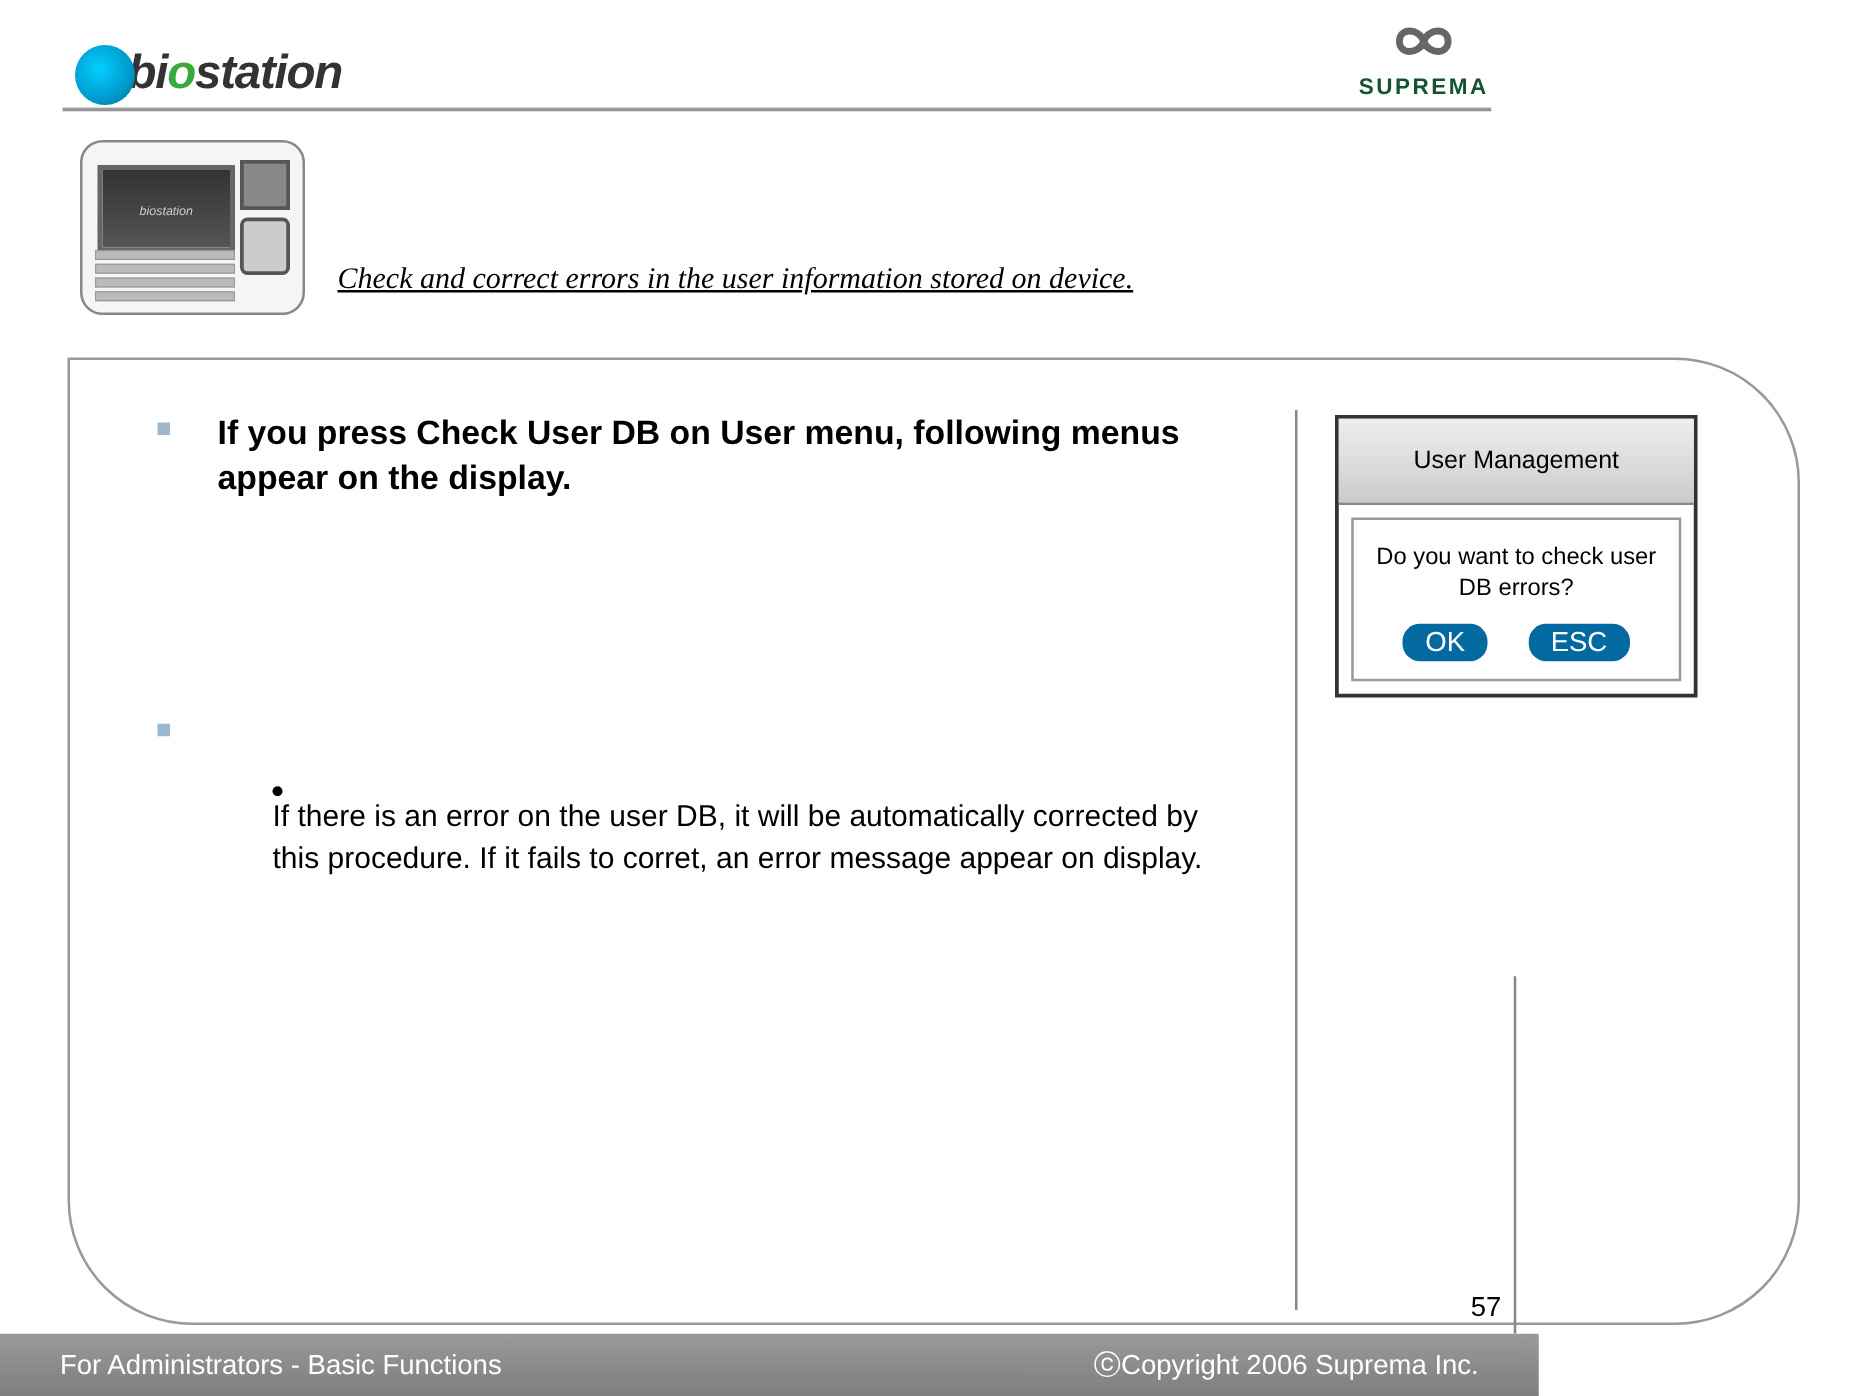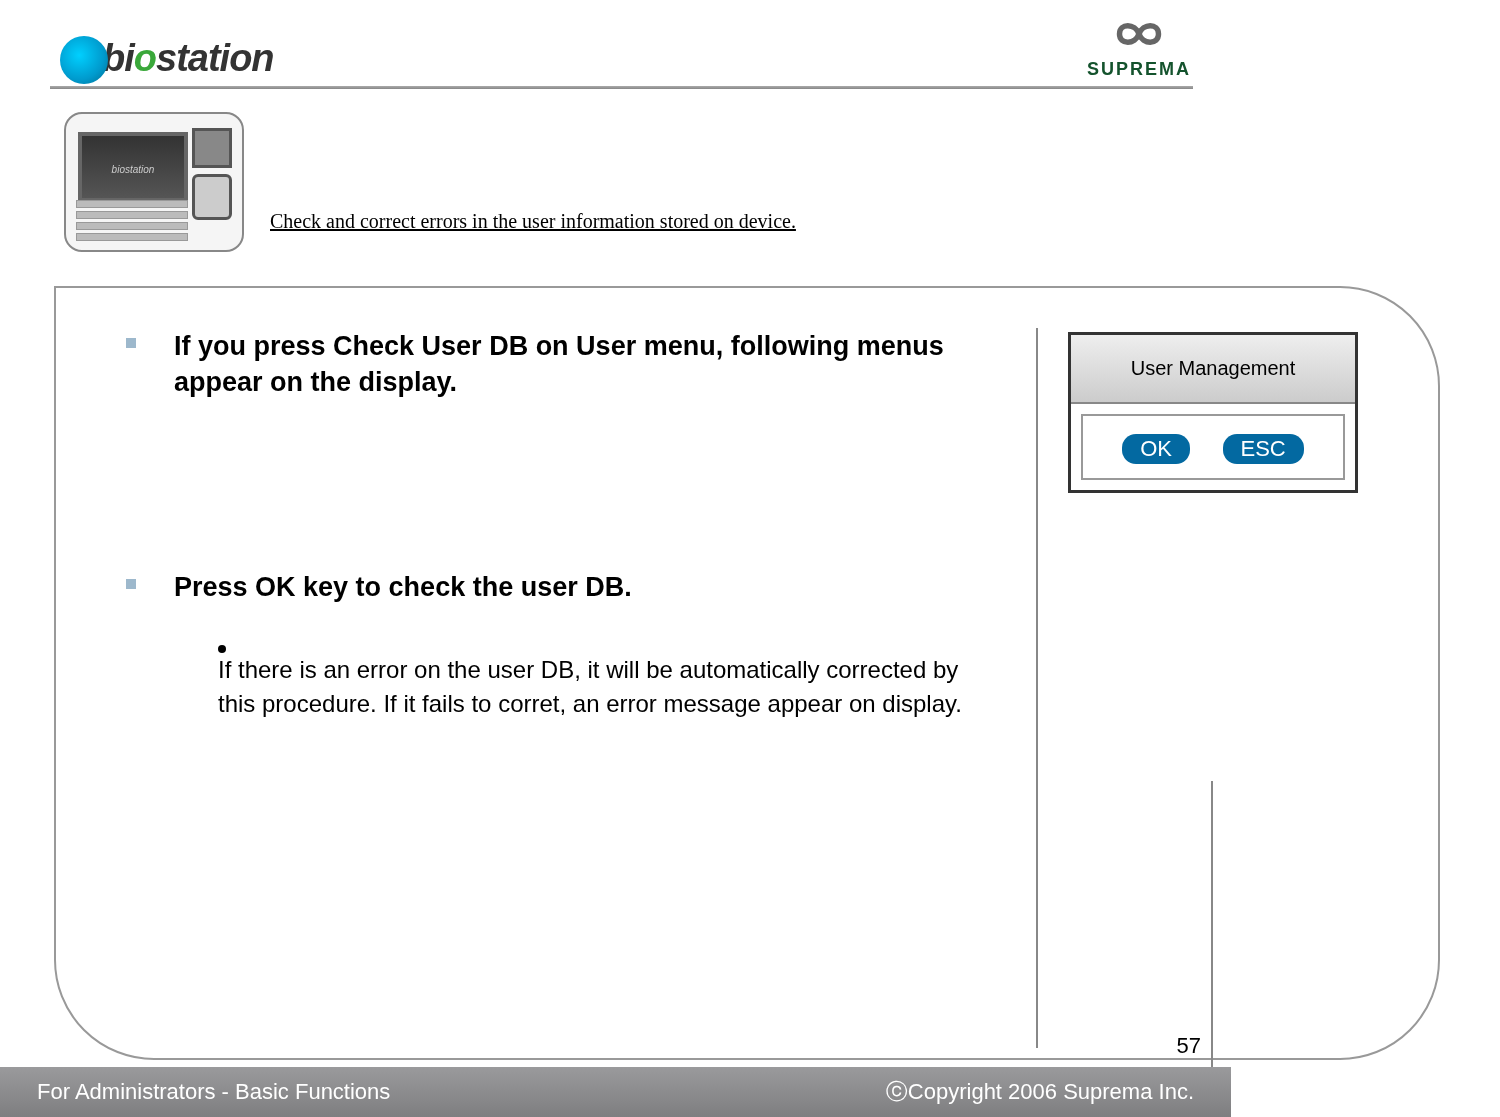--- a/index.html
+++ b/index.html
@@ -24,21 +24,21 @@
   .device-thumb .screen .lbl { color:#ccc; font-size:10px; text-align:center; margin-top:28px; font-style:italic;}
   .device-thumb .sensor { position:absolute; right:10px; top:14px; width:40px; height:40px; border:3px solid #555; background:#888;}
   .device-thumb .sensor2{ position:absolute; right:10px; top:60px; width:40px; height:46px; border:3px solid #555; border-radius:6px; background:#ccc;}
   .device-thumb .keys { position:absolute; left:10px; bottom:6px; right:54px; }
   .device-thumb .keys .row{ height:8px; background:#bbb; margin-bottom:3px; border:1px solid #999;}
   .title-pill {
     width: 750px; height: 60px; background: linear-gradient(#969698, #7d7d80);
     border-radius: 0 30px 30px 0; display: flex; align-items: center; padding-left: 22px;
     color: #fff; font-size: 30px; font-weight: bold; font-family: "Times New Roman", serif;
   }
-  .subtitle { position: absolute; left: 270px; top: 210px; font-family:"Times New Roman",serif; font-size: 20px; text-decoration: underline; }
+  .subtitle { position: absolute; left: 270px; top: 210px; font-style: italic; font-family:"Times New Roman",serif; font-size: 24px; text-decoration: underline; }
 
   
   .content-box {
     position: absolute; left: 54px; top: 258px; width: 1386px; height: 774px;
     border: 2px solid #999; border-radius: 100px; border-top-left-radius: 0;
     background: #fff;
     margin-top: 28px;
   }
   .content-inner { position: absolute; left: 70px; top: 40px; right: 50px; bottom: 40px; display: flex; }
   .left-col { flex: 1; padding-right: 40px; }
@@ -55,21 +55,21 @@
 
   
   .dialog { border: 3px solid #333; width: 290px; background:#fff; }
   .dialog-title { background: linear-gradient(#eee,#ccc); border-bottom: 2px solid #888; text-align:center; padding:22px 0; font-size:20px; }
   .dialog-body { padding: 10px; }
   .dialog-inset { border:2px solid #999; padding: 18px 8px 14px; text-align:center;}
   .dialog-msg { font-size:19px; margin-bottom:16px; line-height:1.3;}
   .pill-btn { display:inline-block; background:#0369a1; color:#fff; border-radius:14px; padding:2px 18px; font-size:22px; margin:0 14px;}
 
   
-  .footer { position:absolute; left:0; bottom:0; width:100%; height:50px; background:linear-gradient(#9a9a9c,#7e7e80); color:#fff; display:flex; align-items:center; justify-content:space-between; padding:0 37px; font-size:22px; }
+  .footer { position:absolute; left:0; bottom:0; width:100%; height:50px; background:linear-gradient(#9a9a9c,#7e7e80); color:#fff; display:flex; align-items:center; justify-content:space-between; padding:0 48px; font-size:22px; }
   .page-num { position:absolute; right:30px; bottom:58px; font-size:22px; color:#000;}
   .page-num-line { position:absolute; right: 18px; bottom: 50px; width: 2px; height: 286px; background:#888;}
 </style>
 </head>
 <body>
 
 <div class="page">
 
   <div class="header">
     <div class="logo-left">
@@ -110,36 +110,36 @@
 
         <div class="bullet-row">
           <div class="sq-bullet"></div>
           <div class="bullet-text">If you press Check User DB on User menu, following menus appear on the display.</div>
         </div>
 
         <div class="spacer"></div>
 
         <div class="bullet-row">
           <div class="sq-bullet"></div>
-          <div class="bullet-text">Press OK key to check the user DB.</div>
         </div>
         <div class="sub-bullet">
           <div class="dot"></div>
           <div class="sub-text">If there is an error on the user DB, it will be automatically corrected by this procedure. If it fails to corret, an error message appear on display.</div>
         </div>
 
       </div>
 
       <div class="vline"></div>
 
       <div class="right-col">
         <div class="dialog">
           <div class="dialog-title">User Management</div>
           <div class="dialog-body">
             <div class="dialog-inset">
+              <div class="dialog-msg">Do you want to check user DB errors?</div>
               <span class="pill-btn">OK</span>
               <span class="pill-btn">ESC</span>
             </div>
           </div>
         </div>
       </div>
     </div>
   </div>
 
   <div class="page-num-line"></div>

